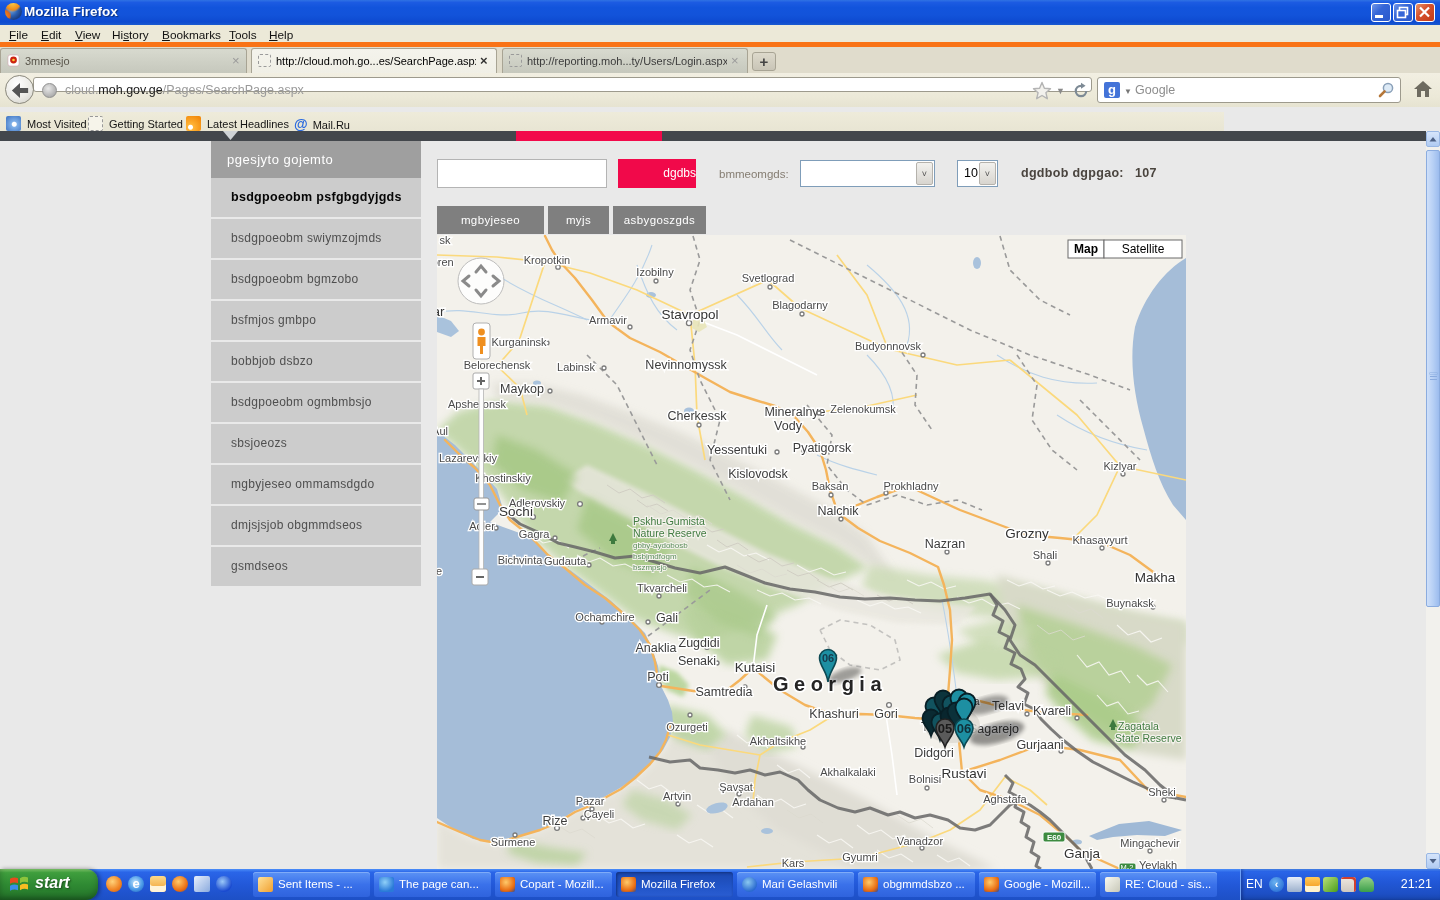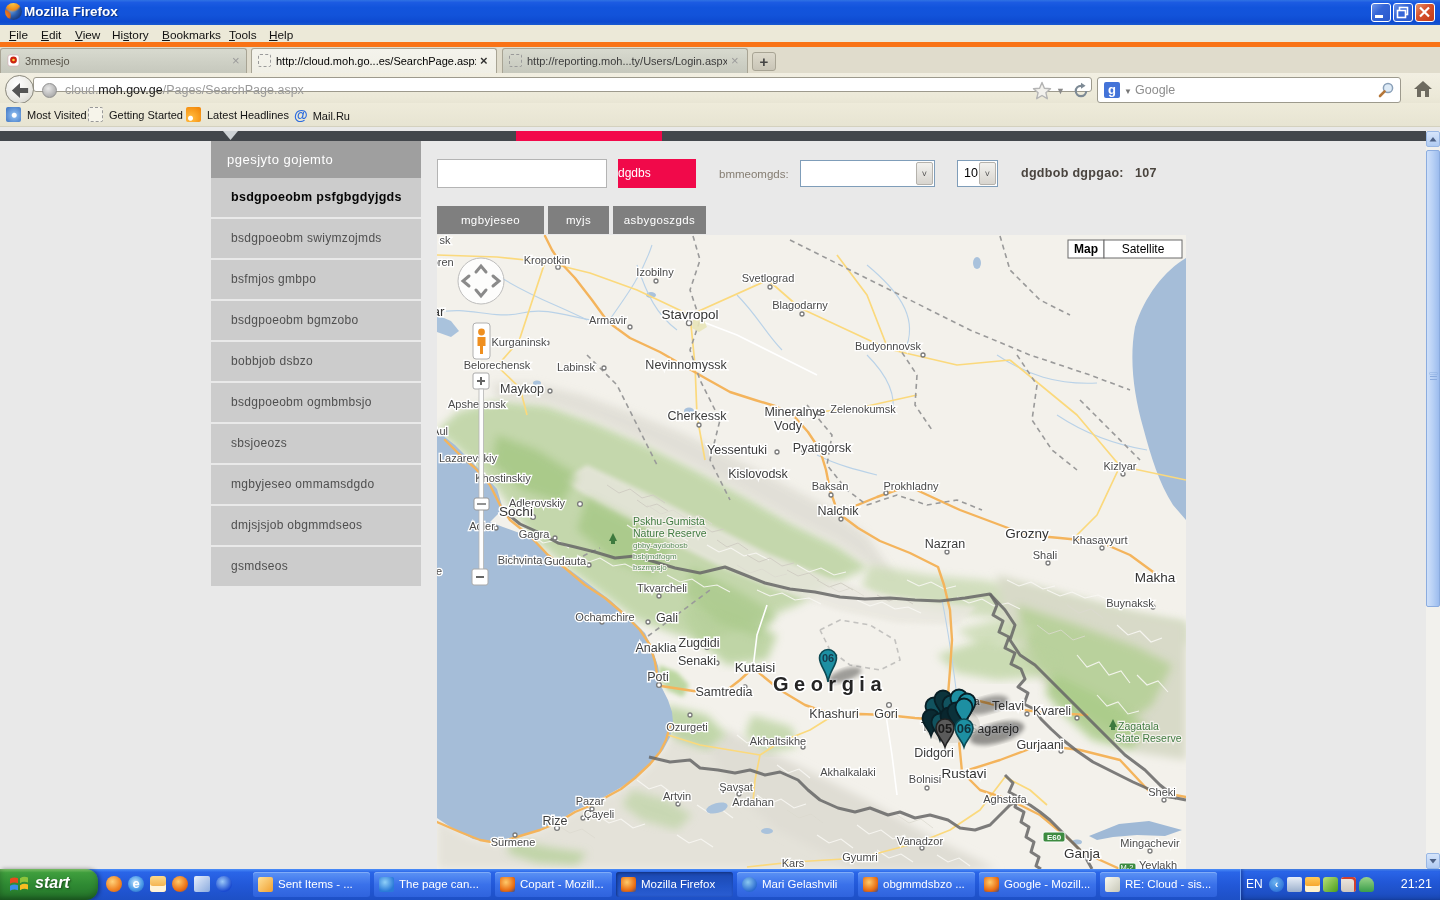--- a/index.html
+++ b/index.html
@@ -43,35 +43,35 @@
 #star{position:absolute;left:998px;top:3px}
 #udrop{position:absolute;left:1022px;top:8px;font-size:9px;color:#8a8a8a}
 #reload{position:absolute;left:1038px;top:4px}
 #searchbox{position:absolute;left:1097px;top:4px;width:304px;height:26px;background:#fff;border:1px solid #9d9a8d;border-radius:3px}
 #gico{position:absolute;left:6px;top:4px;width:16px;height:16px;border-radius:2px;background:#4373d8;color:#fff;font-size:13px;font-weight:bold;text-align:center;line-height:16px}
 #sdrop{position:absolute;left:26px;top:9px;font-size:8px;color:#777}
 #gtxt{position:absolute;left:37px;top:5px;font-size:12.5px;color:#8d8d8d}
 #mag{position:absolute;left:280px;top:4px;width:16px;height:16px}
 #homeb{position:absolute;left:1413px;top:6px;width:20px;height:20px}
 
-#bmbar{position:absolute;left:0;top:103px;width:1440px;height:24px;background:linear-gradient(180deg,#eeebda,#e7e4d2);border-bottom:1px solid #d4d1bf;font-size:11px;color:#141414}
+#bmbar{position:absolute;left:0;top:112px;width:1224px;height:24px;background:linear-gradient(180deg,#eeebda,#e7e4d2);border-bottom:1px solid #d4d1bf;font-size:11px;color:#141414}
 #bmbar .it{position:absolute;top:4px}
 .bico{display:inline-block;width:15px;height:15px;vertical-align:-3px;margin-right:6px;border-radius:2px}
 
 #page{position:absolute;left:0;top:131px;width:1426px;height:738px;background:#e9e9e9;overflow:hidden}
 #darkbar{position:absolute;left:0;top:0;width:1426px;height:10px;background:#43474c}
 #redseg{position:absolute;left:516px;top:0;width:146px;height:10px;background:#f2094a}
 #logo{position:absolute;left:223px;top:0;width:15px;height:9px;background:#cfd3d6;clip-path:polygon(50% 100%,0 0,100% 0)}
 #sidebar{position:absolute;left:211px;top:10px;width:210px}
 #sbhead{height:37px;background:#9f9f9f;color:#fff;font-size:13px;line-height:37px;padding-left:16px;letter-spacing:.5px}
 .sbitem{height:39px;background:#ccc;color:#4f4f4f;font-size:12px;line-height:39px;padding-left:20px;margin-top:2px;letter-spacing:.3px}
 .sbitem.on{color:#050505;font-weight:bold;font-size:12.5px;margin-top:0}
 
 #searchin{position:absolute;left:437px;top:28px;width:170px;height:29px;background:#fff;border:1px solid #b4b4b4}
-#btnred{position:absolute;left:618px;top:28px;width:78px;height:29px;background:#f1094a;color:#fff;font-size:12px;text-align:left;line-height:29px}
+#btnred{position:absolute;left:618px;top:28px;width:78px;height:29px;background:#f1094a;color:#fff;font-size:12px;text-align:right;line-height:29px}
 #sortlab{position:absolute;left:719px;top:37px;font-size:11.5px;color:#857d72}
 .xpsel{position:absolute;top:29px;height:27px;background:#fff;border:1px solid #7f9db9}
 .xpsel .ab{position:absolute;right:1px;top:1px;width:17px;height:23px;background:linear-gradient(180deg,#f2f1ee,#d8d5cf);border:1px solid #b5b2ac;border-radius:2px;color:#4b4b4b;font-size:9px;text-align:center;line-height:22px}
 #sel1{left:800px;width:135px}
 #sel2{left:957px;width:41px;font-size:12.5px;color:#000;padding:5px 0 0 6px}
 #reslab{position:absolute;left:1021px;top:35px;font-size:12.5px;font-weight:bold;color:#4a443e;letter-spacing:.3px}
 .gtab{position:absolute;top:75px;height:28px;background:#7f7f7f;color:#fff;font-size:11.5px;text-align:center;line-height:28px;letter-spacing:.4px}
 #gt1{left:437px;width:107px}
 #gt2{left:548px;width:61px}
 #gt3{left:613px;width:93px}
@@ -193,22 +193,22 @@
 
 <div id="page">
   <div id="darkbar">
         <div id="redseg"></div>
         <div id="logo"></div>
       </div>
   <div id="sidebar">
     <div id="sbhead">pgesjyto gojemto</div>
     <div class="sbitem on">bsdgpoeobm psfgbgdyjgds</div>
     <div class="sbitem">bsdgpoeobm swiymzojmds</div>
+    <div class="sbitem">bsdgpoeobm bgmzobo</div>
     <div class="sbitem">bsfmjos gmbpo</div>
-    <div class="sbitem">bsdgpoeobm bgmzobo</div>
     <div class="sbitem">bobbjob dsbzo</div>
     <div class="sbitem">bsdgpoeobm ogmbmbsjo</div>
     <div class="sbitem">sbsjoeozs</div>
     <div class="sbitem">mgbyjeseo ommamsdgdo</div>
     <div class="sbitem">dmjsjsjob obgmmdseos</div>
     <div class="sbitem">gsmdseos</div>
   </div>
   <div id="searchin"></div>
   <div id="btnred">dgdbs</div>
   <div id="sortlab">bmmeomgds:</div>

